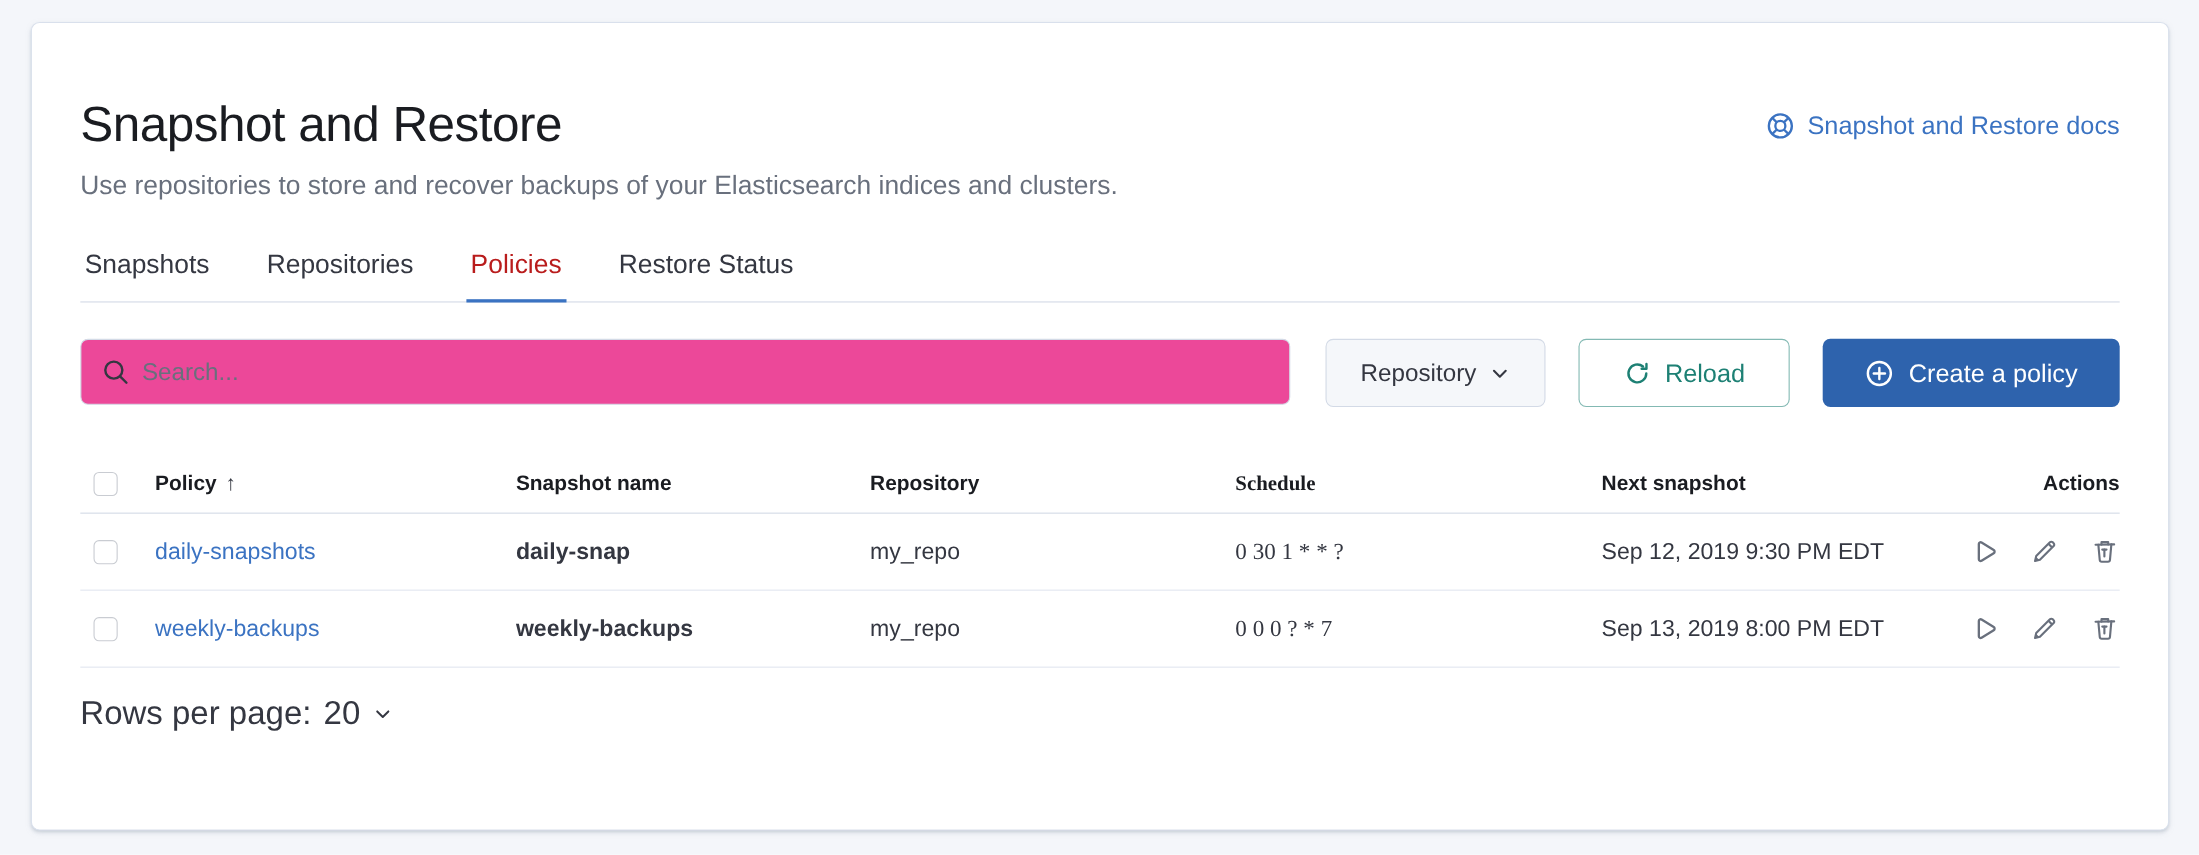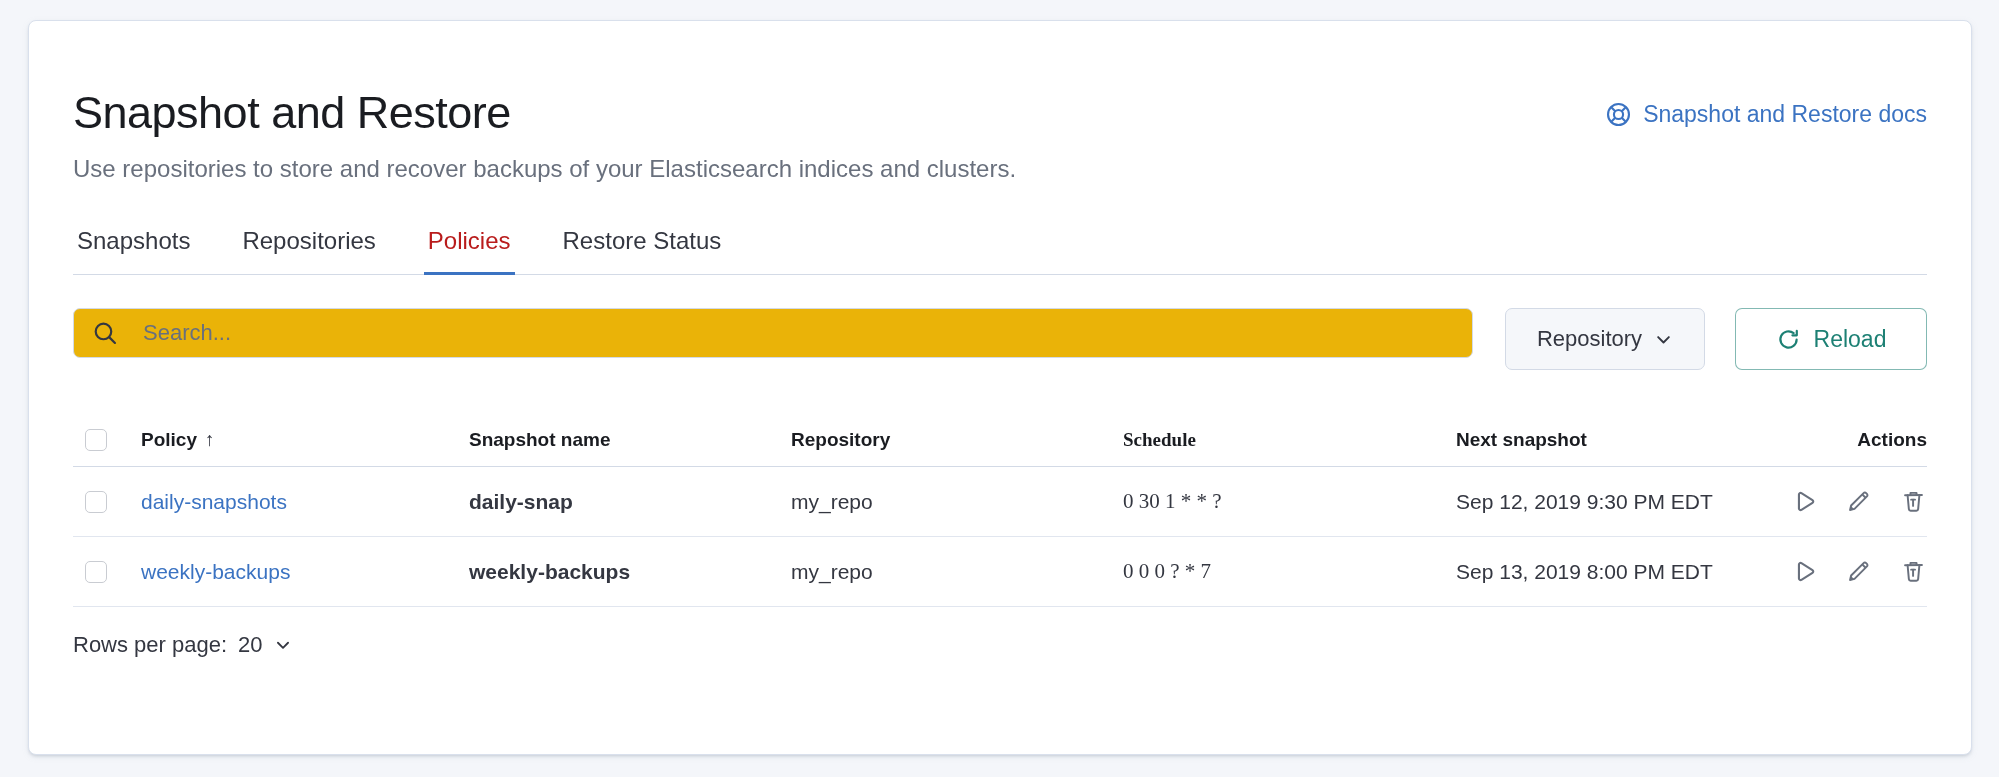--- a/index.html
+++ b/index.html
@@ -58,27 +58,27 @@
   .tab.active {
     color: #b91c1c;
     font-weight: 500;
     border-bottom-color: #3b73c2;
   }
 
   
   .toolbar { margin-top: 33px; display: flex; align-items: stretch; }
   .search-box {
     flex: 1;
-    height: 50px;
-    background: #eab308;
+    height: 60px;
+    background: #ec4899;
     border: 1px solid #d3dae6;
     border-radius: 7px;
     display: flex; align-items: center;
     padding: 0 18px;
-    gap: 24px;
+    gap: 10px;
   }
   .search-box svg { width: 27px; height: 27px; color: #343741; flex: none; }
   .search-box input {
     flex: 1; border: none; outline: none; background: transparent;
     font-size: 22px; color: #343741;
     font-family: "Liberation Sans", "DejaVu Sans", sans-serif;
   }
   .search-box input::placeholder { color: #69707d; }
   .filter-btn {
     margin-left: 32px;
@@ -135,21 +135,21 @@
   .sortable { display: inline-flex; align-items: flex-start; gap: 8px; cursor: pointer; }
   .sort-arrow { font-size: 19px; color: #343741; font-weight: 400; }
   .policy-link { color: #3b73c2; cursor: pointer; text-decoration: none; }
   .row-actions { display: flex; align-items: center; gap: 28px; }
   .action-icon { width: 27px; height: 27px; color: #69707d; cursor: pointer; }
 
   
   .footer { margin-top: 25px; display: flex; align-items: center; }
   .rows-per-page {
     display: inline-flex; align-items: center; gap: 11px;
-    font-size: 22px; color: #343741; cursor: pointer;
+    font-size: 30px; color: #343741; cursor: pointer;
   }
   .rows-per-page svg { width: 18px; height: 18px; color: #343741; }
 </style>
 </head>
 <body>
 
 <div class="panel">
   <div class="content">
 
     <div class="header-row">
@@ -195,20 +195,30 @@
       </div>
       <div class="reload-btn">
         <svg viewBox="0 0 16 16">
           <g fill="none" stroke="currentColor" stroke-width="1.4" stroke-linecap="round" stroke-linejoin="round">
             <path d="M13.2 8a5.2 5.2 0 1 1-1.9-4.05"></path>
             <polyline points="13.3,2.5 13.3,5.3 10.5,5.3"></polyline>
           </g>
         </svg>
         <span>Reload</span>
       </div>
+      <button class="create-btn">
+        <svg viewBox="0 0 16 16">
+          <g fill="none" stroke="currentColor" stroke-width="1.3" stroke-linecap="round">
+            <circle cx="8" cy="8" r="6.2"></circle>
+            <line x1="8" y1="5" x2="8" y2="11"></line>
+            <line x1="5" y1="8" x2="11" y2="8"></line>
+          </g>
+        </svg>
+        <span>Create a policy</span>
+      </button>
     </div>
 
     <div class="table">
       <div class="t-row t-head">
         <div class="col-check">
           <div class="checkbox"></div>
         </div>
         <div class="cell col-policy">
           <span class="sortable">
             <span>Policy</span>

